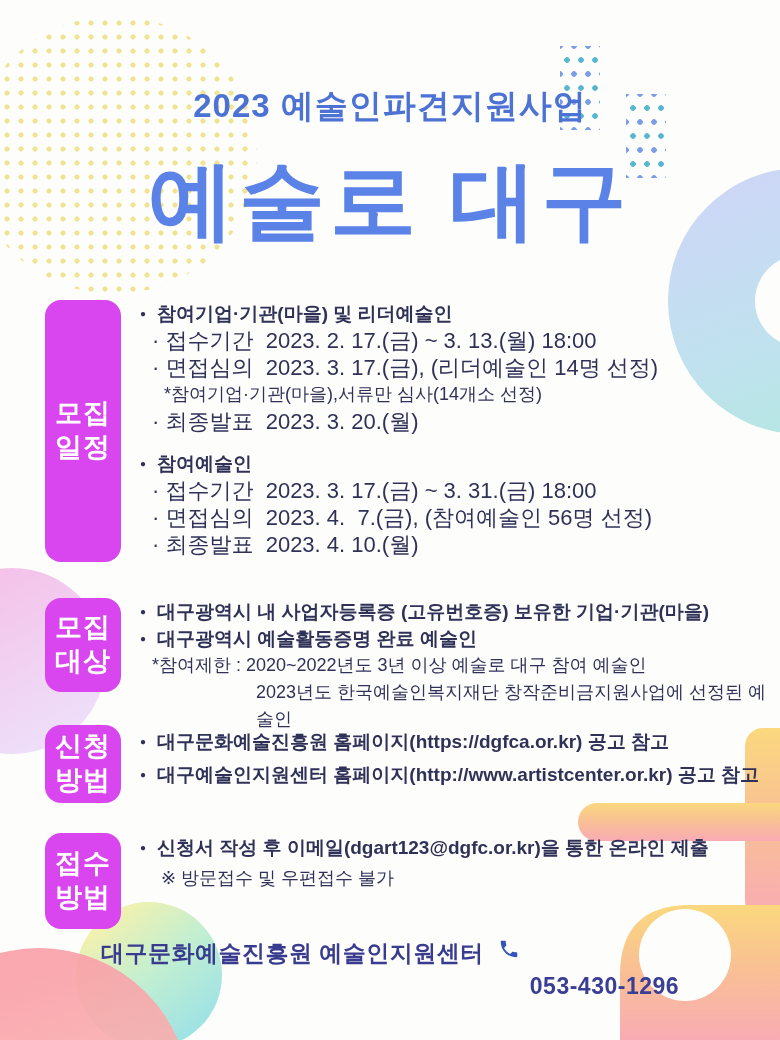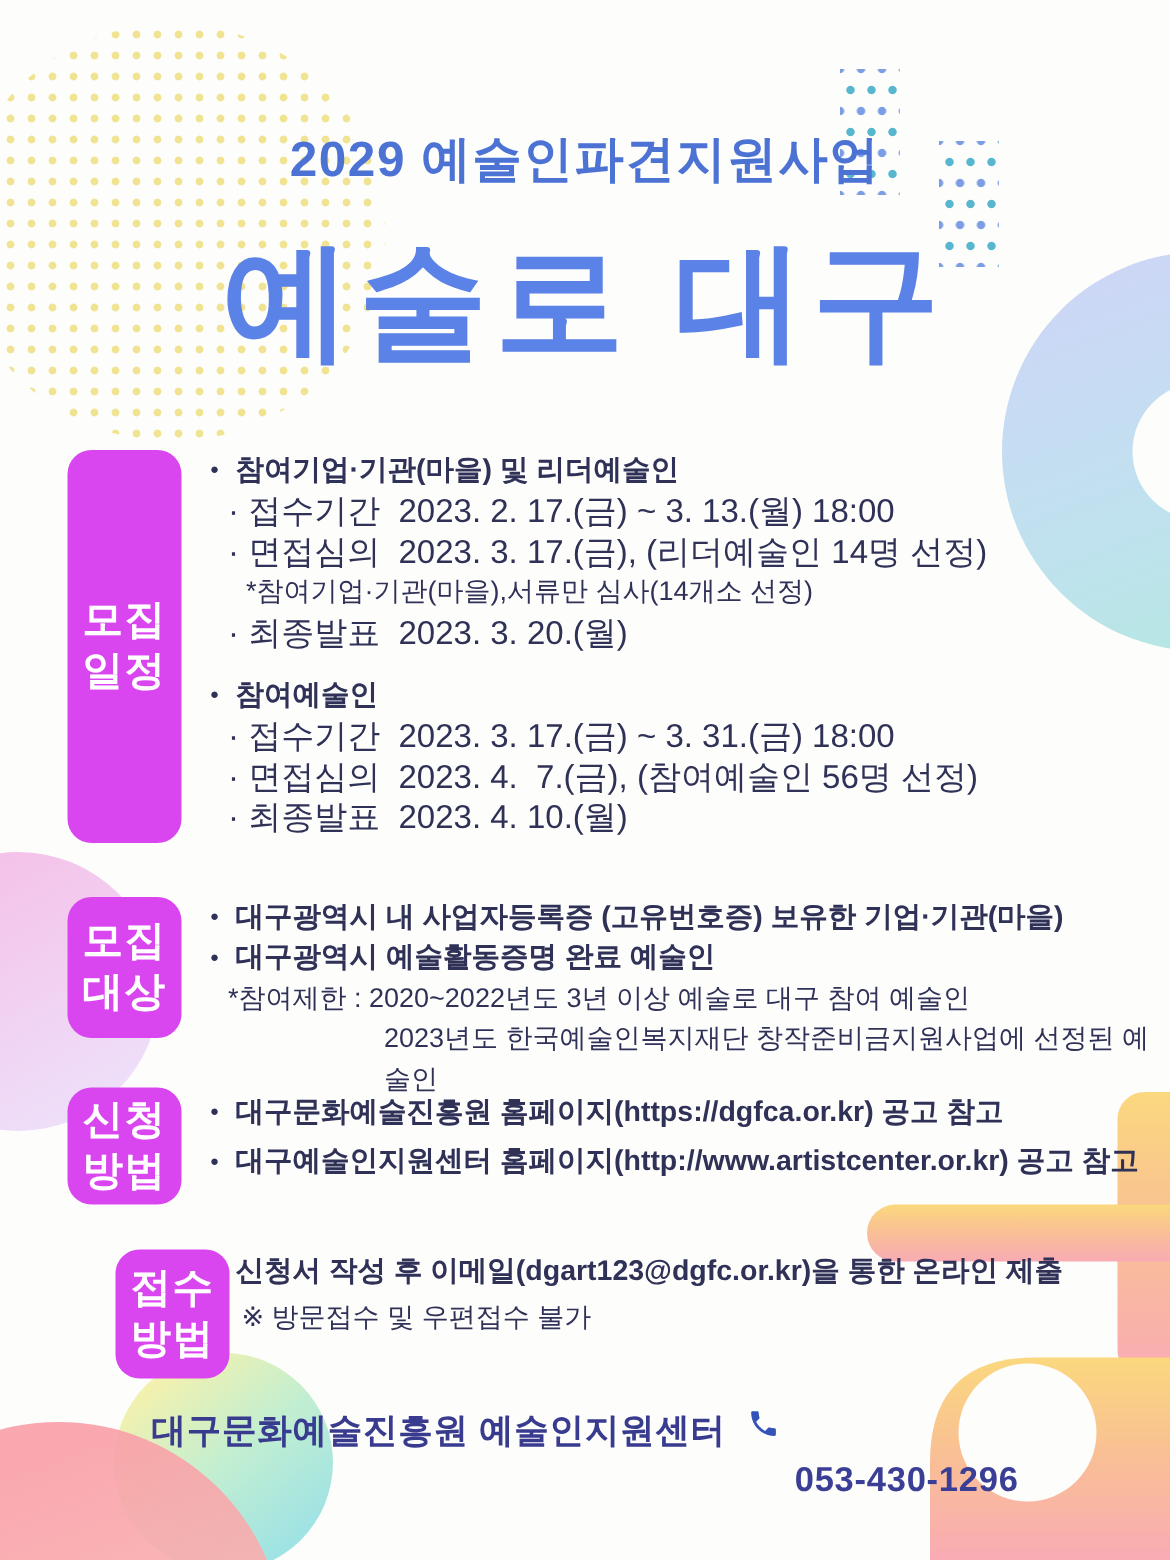--- a/index.html
+++ b/index.html
@@ -66,21 +66,21 @@
 
   .label-box {
     position:absolute; left:0; top:0; width:76px; border-radius:16px;
     background:#d946ef; color:#ffffff; display:flex; flex-direction:column;
     align-items:center; justify-content:center; font-weight:800; font-size:27px;
     line-height:1.25; letter-spacing:1px;
   }
   .sec-schedule .label-box { height:262px; }
   .sec-target   .label-box { height:94px; }
   .sec-apply    .label-box { height:78px; }
-  .sec-submit   .label-box { height:86px;margin-left:32px; }
+  .sec-submit   .label-box { height:96px; }
 
   .content { margin-left:95px; color:#2f3157; }
   .heading {
     display:flex; align-items:center; font-size:19px; font-weight:700;
     line-height:27px; white-space:pre-wrap;
   }
   .heading .bullet { font-size:10px; margin-right:11px; }
   .row  { font-size:22px; font-weight:500; line-height:27px; padding-left:12px; white-space:pre-wrap; }
   .note { font-size:18px; font-weight:400; line-height:27px; padding-left:24px; white-space:pre-wrap; }
   .gap  { height:15px; }
@@ -120,21 +120,21 @@
         <stop offset="1" stop-color="#f9abb4"></stop>
       </linearGradient>
     </defs>
     <rect x="185" y="28" width="70" height="190" rx="18" fill="url(#flowGrad)"></rect>
     <rect x="18" y="103" width="230" height="38" rx="19" fill="url(#flowGrad)"></rect>
     <path d="M 240 205 L 130 205 Q 60 205 60 275 L 60 340 L 240 340 Z" fill="url(#flowGrad)"></path>
     <circle cx="125" cy="255" r="46" fill="#fdfdfc"></circle>
   </svg>
 
   <div class="hdr">
-    <div class="subtitle">2029 예술인파견지원사업</div>
+    <div class="subtitle">2023 예술인파견지원사업</div>
     <div class="title">예술로 대구</div>
   </div>
 
   <section class="sec sec-schedule">
     <div class="label-box">
       <span>모집</span>
       <span>일정</span>
     </div>
     <div class="content">
       <div class="heading">

